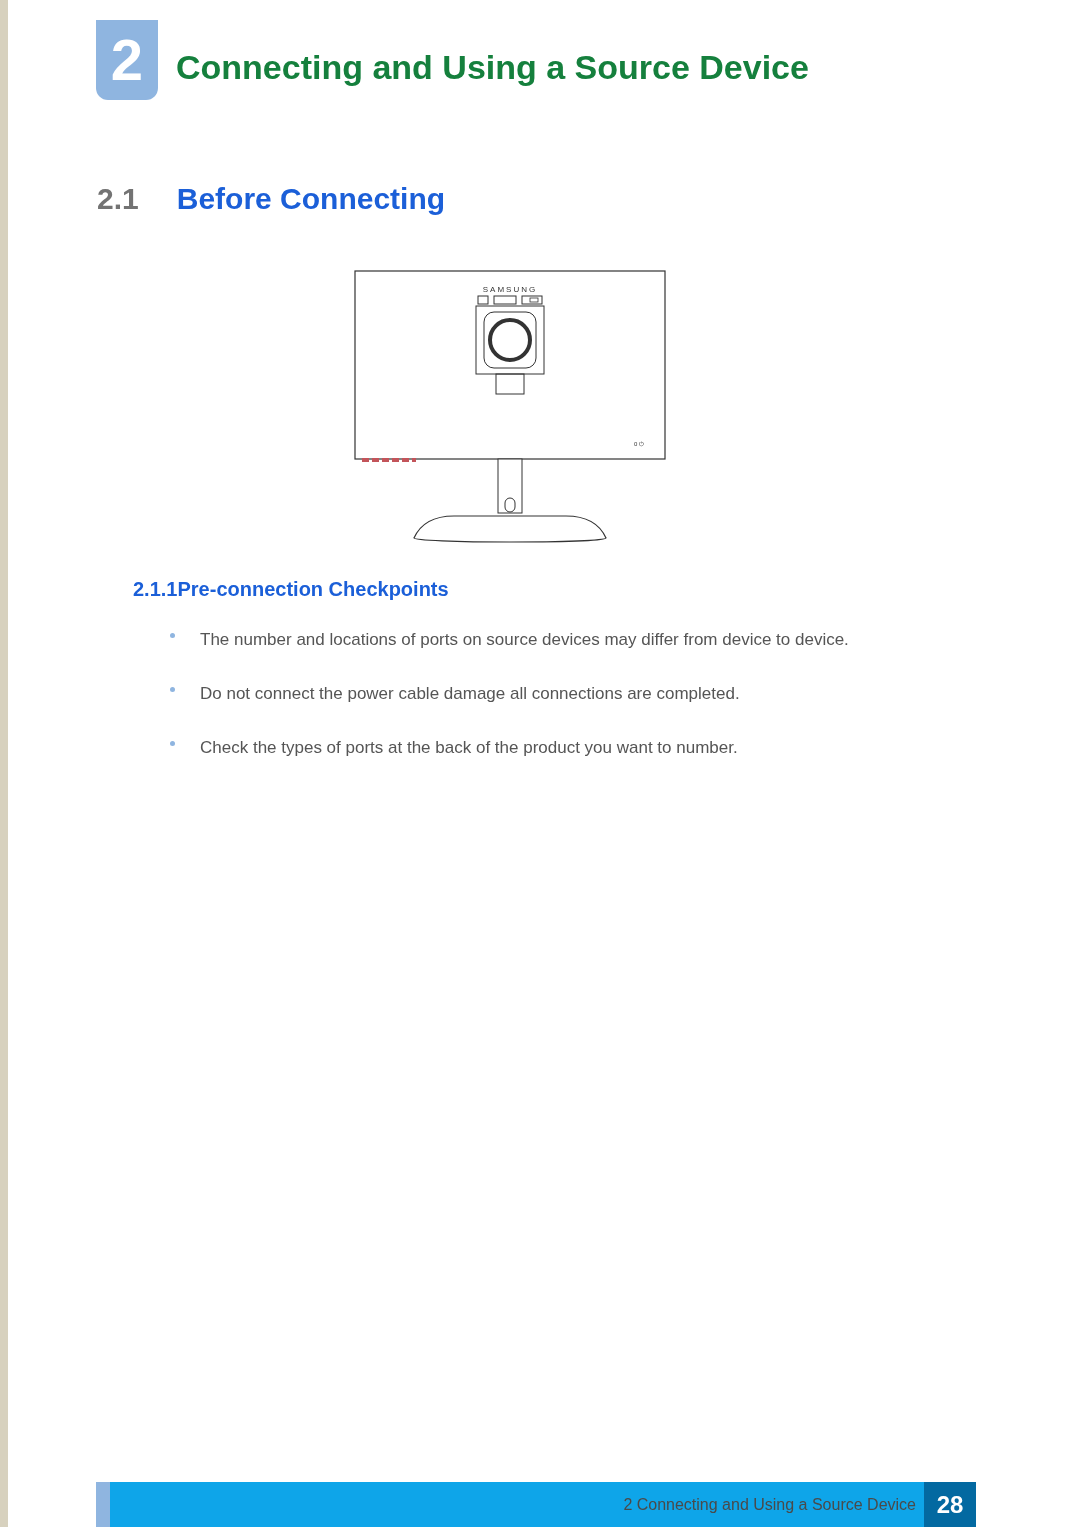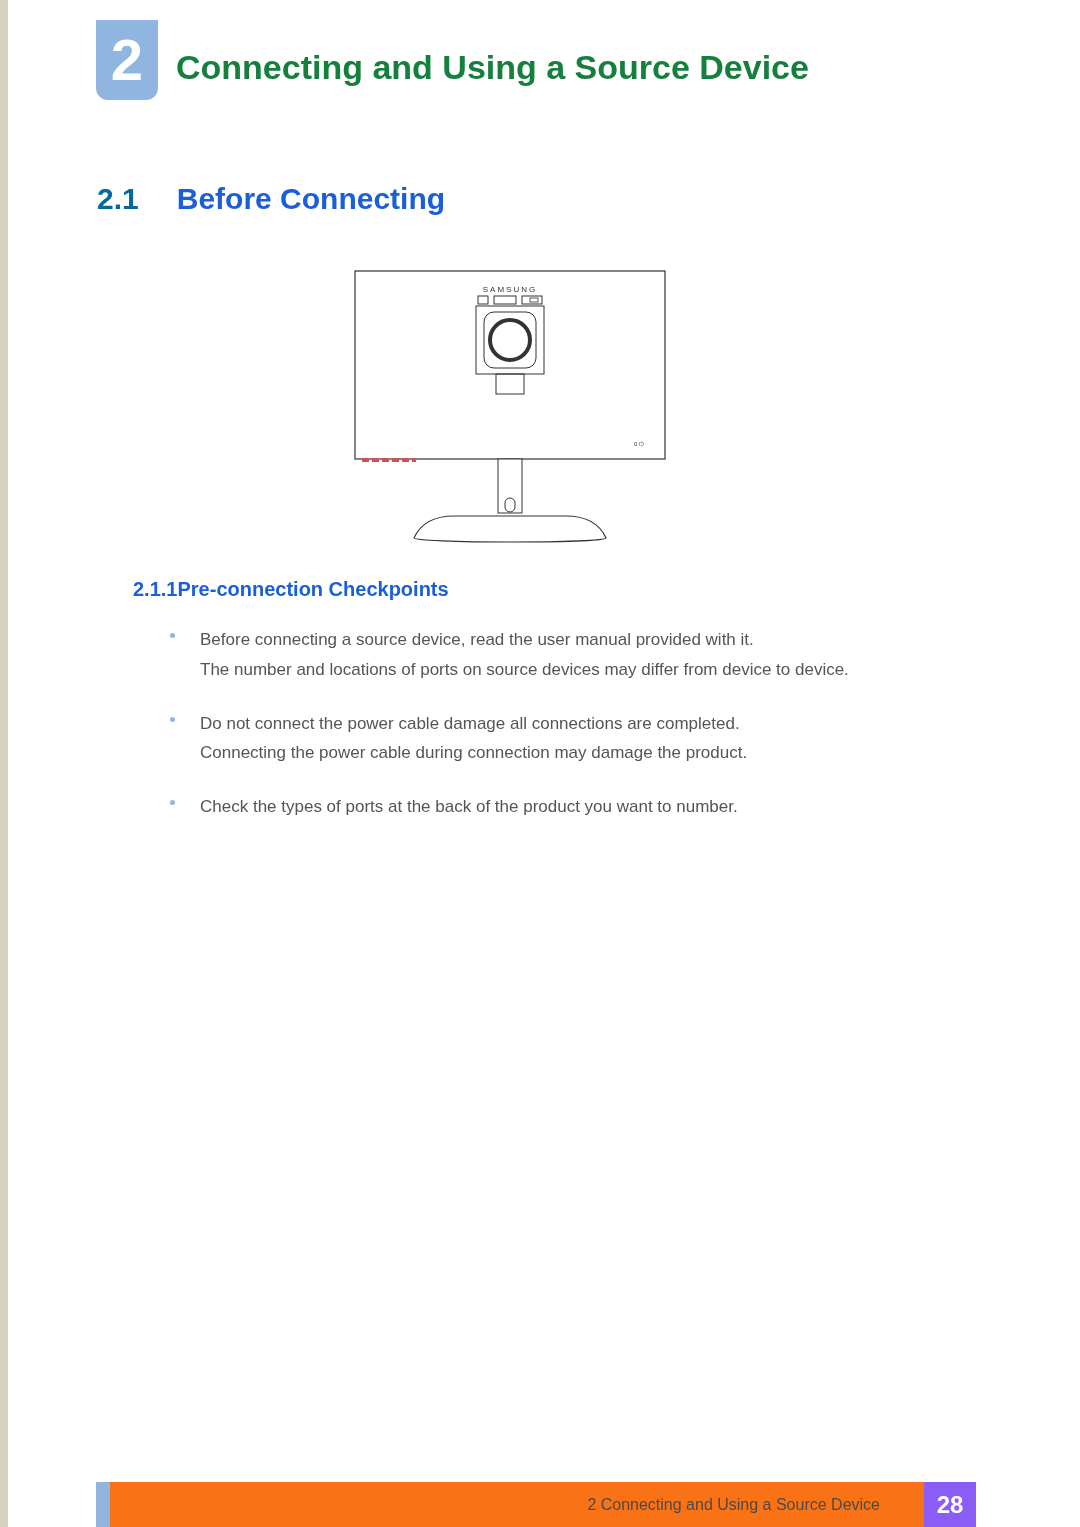--- a/index.html
+++ b/index.html
@@ -43,21 +43,21 @@
       margin-top: 14px;
     }
     .section-row {
       position: absolute;
       left: 97px; top: 182px;
       display: flex;
       gap: 38px;
       align-items: baseline;
     }
     .section-number {
-      color: #0369a1;
+      color: #737373;
       font-size: 30px;
       font-weight: 700;
     }
     .section-title {
       color: #1b5fd8;
       font-size: 30px;
       font-weight: 700;
     }
     .figure-box {
       position: absolute;
@@ -103,39 +103,39 @@
     }
     .footer {
       position: absolute;
       left: 0; bottom: 0;
       width: 1080px; height: 45px;
     }
     .footer-bar {
       position: absolute;
       left: 96px; bottom: 0;
       width: 880px; height: 45px;
-      background: #f97316;
+      background: #0ea5e9;
       display: flex; align-items: center; justify-content: flex-end;
-      padding-right: 96px;
+      padding-right: 60px;
     }
     .footer-text {
       color: #4a4a4a;
       font-size: 16px;
     }
     .footer-accent {
       position: absolute;
       left: 96px; bottom: 0;
       width: 14px; height: 45px;
       background: #8fb5e0;
     }
     .page-num-box {
       position: absolute;
       right: 104px; bottom: 0;
       width: 52px; height: 45px;
-      background: #8b5cf6;
+      background: #0369a1;
       display: flex; align-items: center; justify-content: center;
     }
     .page-num {
       color: #fff;
       font-size: 24px;
       font-weight: 700;
     }
   </style>
 </head>
 <body>
@@ -176,27 +176,25 @@
 </div>
 
 <div class="subsection-row">
   <span class="subsection-number">2.1.1</span>
   <span class="subsection-title">Pre-connection Checkpoints</span>
 </div>
 
 <div class="bullets">
   <div class="bullet">
     <div class="bullet-dot"></div>
-    <div class="bullet-text">Before connecting a source device, read the user manual provided with it.</div>
     <div class="bullet-text">The number and locations of ports on source devices may differ from device to device.</div>
   </div>
   <div class="bullet">
     <div class="bullet-dot"></div>
     <div class="bullet-text">Do not connect the power cable damage all connections are completed.</div>
-    <div class="bullet-text">Connecting the power cable during connection may damage the product.</div>
   </div>
   <div class="bullet">
     <div class="bullet-dot"></div>
     <div class="bullet-text">Check the types of ports at the back of the product you want to number.</div>
   </div>
 </div>
 
 <div class="footer">
   <div class="footer-bar">
     <span class="footer-text">2 Connecting and Using a Source Device</span>

